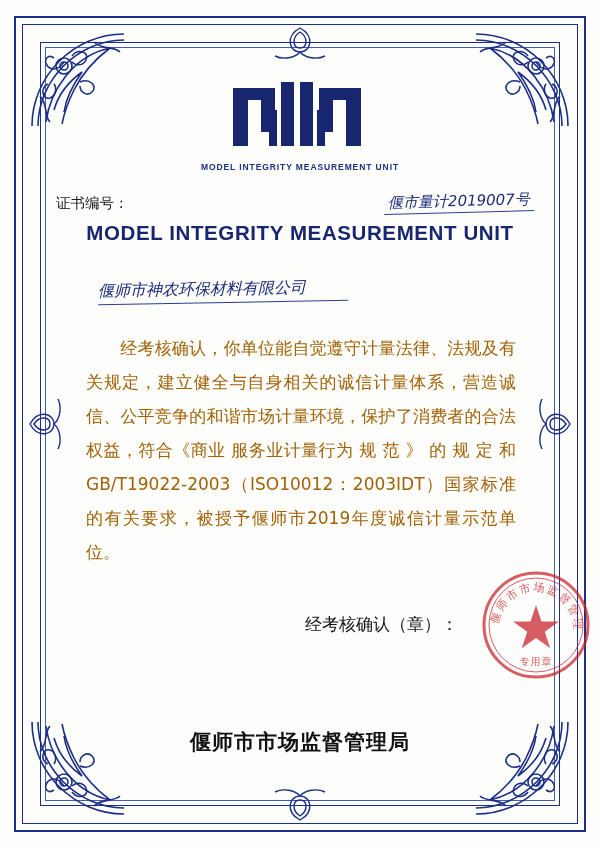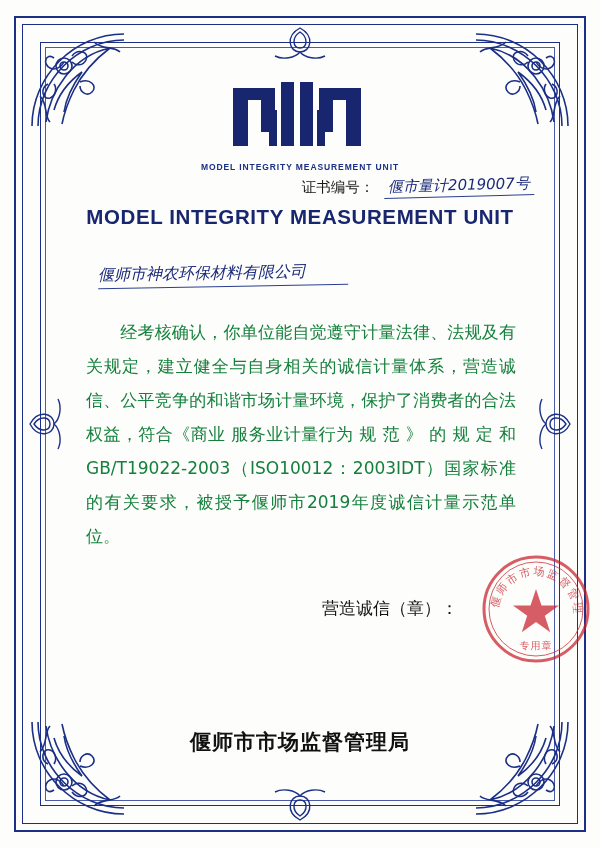--- a/index.html
+++ b/index.html
@@ -106,23 +106,23 @@
     margin-top: 6px;
     font-size: 8.5px;
     letter-spacing: 0.9px;
     color: #1b2f86;
     font-weight: bold;
     font-family: "Liberation Sans", sans-serif;
   }
 
   
   .cert-no-row {
-    margin-top: 4px;
+    margin-top: 20px;
     display: flex;
-    justify-content: flex-end;
+    justify-content: space-between;
     align-items: flex-end;
     padding-right: 10px;
     gap: 8px;
   }
   .cert-no-label {
     font-size: 14.5px;
     color: #1a1a1a;
     font-family: "DejaVu Sans", sans-serif;
   }
   .cert-no-value {
@@ -171,21 +171,21 @@
     white-space: nowrap;
     overflow: hidden;
   }
 
   
   .body-text {
     margin-top: 28px;
     padding: 0 28px 0 30px;
     font-size: 17px;
     line-height: 34px;
-    color: #15803d;
+    color: #a16207;
     font-family: "DejaVu Sans", sans-serif;
     text-align: justify;
     text-justify: inter-ideograph;
   }
   .body-text .indent { display: inline-block; width: 34px; }
 
   
   .issuer-row {
     margin-top: 44px;
     padding-right: 86px;
@@ -353,21 +353,21 @@
       <span class="cert-no-value">偃市量计2019007号</span>
     </div>
 
     <div class="title-en">MODEL INTEGRITY MEASUREMENT UNIT</div>
 
     <div class="recipient">偃师市神农环保材料有限公司</div>
 
     <div class="body-text"><span class="indent"></span><span>经考核确认，你单位能自觉遵守计量法律、法规及有关规定，建立健全与自身相关的诚信计量体系，营造诚信、公平竞争的和谐市场计量环境，保护了消费者的合法权益，符合《商业 服务业计量行为 规 范 》 的 规 定 和 GB/T19022-2003（ISO10012：2003IDT）国家标准的有关要求，被授予偃师市2019年度诚信计量示范单位。</span></div>
 
     <div class="issuer-row">
-      <span>营造诚信（章）：</span>
+      <span>经考核确认（章）：</span>
       <span class="seal">
         <svg viewBox="0 0 116 116">
           <circle cx="58" cy="58" r="52" fill="none" stroke="#c8202a" stroke-width="3"></circle>
           <circle cx="58" cy="58" r="47" fill="none" stroke="#c8202a" stroke-width="1"></circle>
           <path id="sealArcTop" d="M 20 62 A 38 38 0 0 1 96 62" fill="none"></path>
           <text font-size="11" fill="#c8202a" font-family="DejaVu Sans, sans-serif" letter-spacing="2">
             <textPath href="#sealArcTop" startOffset="4%">偃师市市场监督管理局</textPath>
           </text>
           <path d="M58 38 L63.5 54.5 L81 54.5 L66.8 64.8 L72.2 81.3 L58 71 L43.8 81.3 L49.2 64.8 L35 54.5 L52.5 54.5 Z" fill="#c8202a"></path>
           <text x="58" y="98" text-anchor="middle" font-size="10" fill="#c8202a" font-family="DejaVu Sans, sans-serif" letter-spacing="1">专用章</text>

